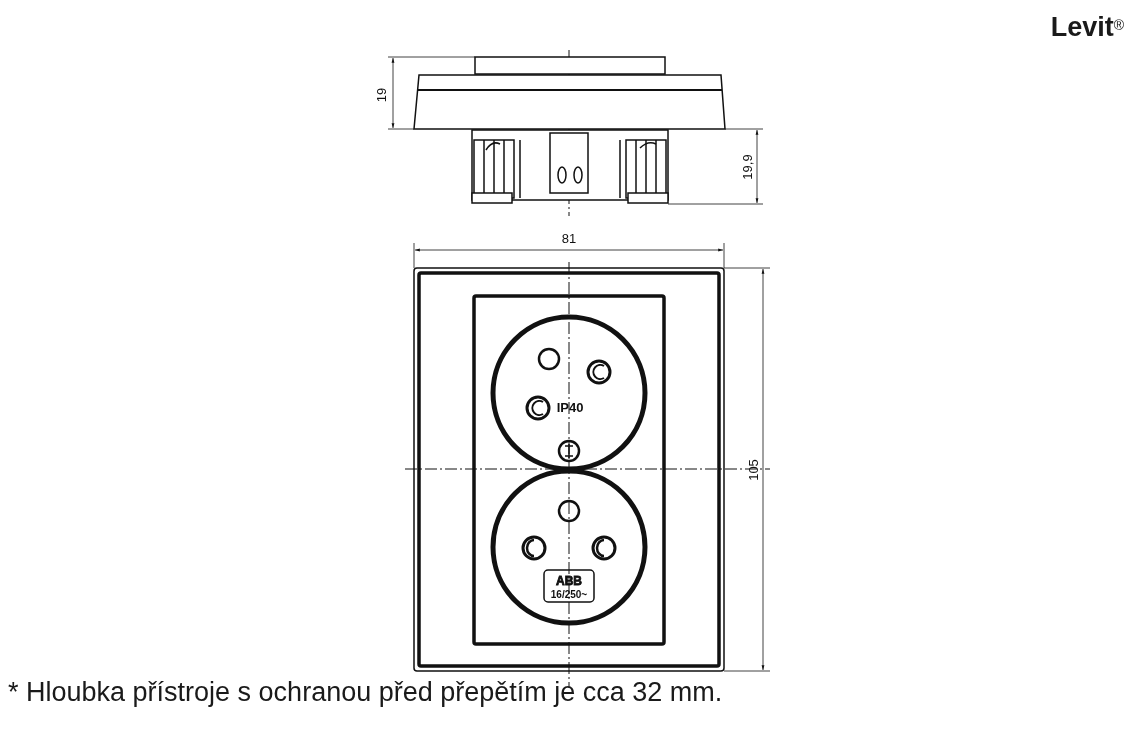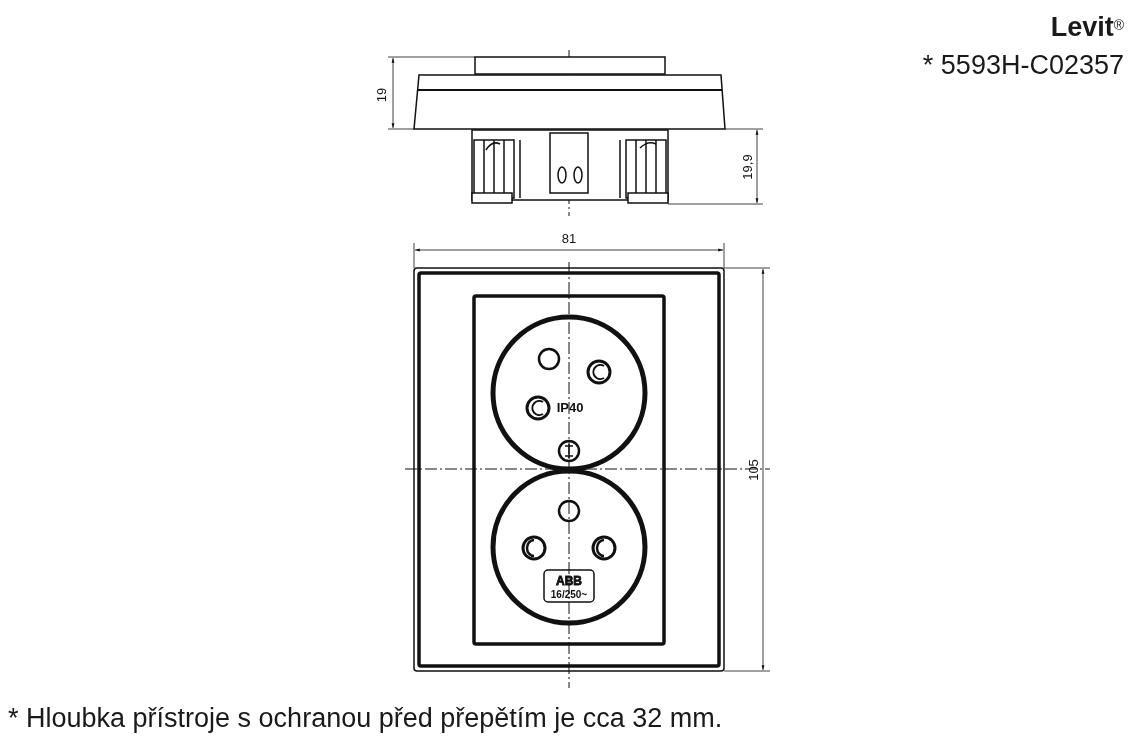--- a/index.html
+++ b/index.html
@@ -1,34 +1,33 @@
 <!DOCTYPE html>
 <html><head>
 <meta charset="utf-8">
 <style>
   html, body { margin:0; padding:0; background:#ffffff; }
   body { width:1134px; height:739px; position:relative; overflow:hidden; font-family:"Liberation Sans", sans-serif; color:#1a1a1a; }
   .title { position:absolute; left:8px; top:8px; font-size:27px; line-height:38px; font-weight:300; letter-spacing:-0.2px; }
-  .brand { position:absolute; right:10px; top:8px; text-align:right; font-size:27px; line-height:38px; }
+  .brand { position:absolute; right:10px; top:8px; text-align:left; font-size:27px; line-height:38px; }
   .brand .name { font-weight:700; }
   .brand sup { font-size:14px; font-weight:400; vertical-align:top; position:relative; top:-2px; }
-  .footnote { position:absolute; left:8px; top:700px; font-size:27px; line-height:36px; }
+  .footnote { position:absolute; left:8px; top:674px; font-size:27px; line-height:36px; }
   svg.drawing { position:absolute; left:0; top:0; }
   .dimtxt { font-family:"Liberation Sans", sans-serif; font-size:13px; fill:#111; }
   .smalltxt { font-family:"Liberation Sans", sans-serif; font-weight:700; fill:#111; }
 </style>
 </head>
 <body>
 
 <div class="title">
 </div>
 
 <div class="brand">
   <div><span class="name">Levit</span><sup>®</sup></div>
-  <div>* 5593H-C02357</div>
 </div>
 
 <svg class="drawing" width="1134" height="739" viewBox="0 0 1134 739">
   <defs>
     <marker id="arr" viewBox="0 0 10 10" refX="10" refY="5" markerWidth="10" markerHeight="6" orient="auto-start-reverse">
       <path d="M0,2 L10,5 L0,8 z" fill="#111"></path>
     </marker>
   </defs>
 
   <g stroke="#111" fill="none">

